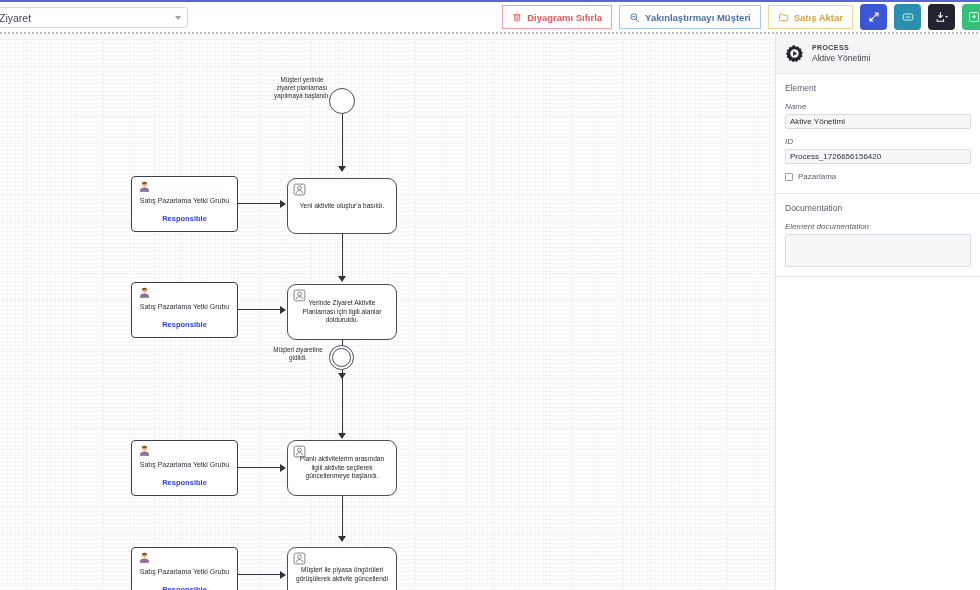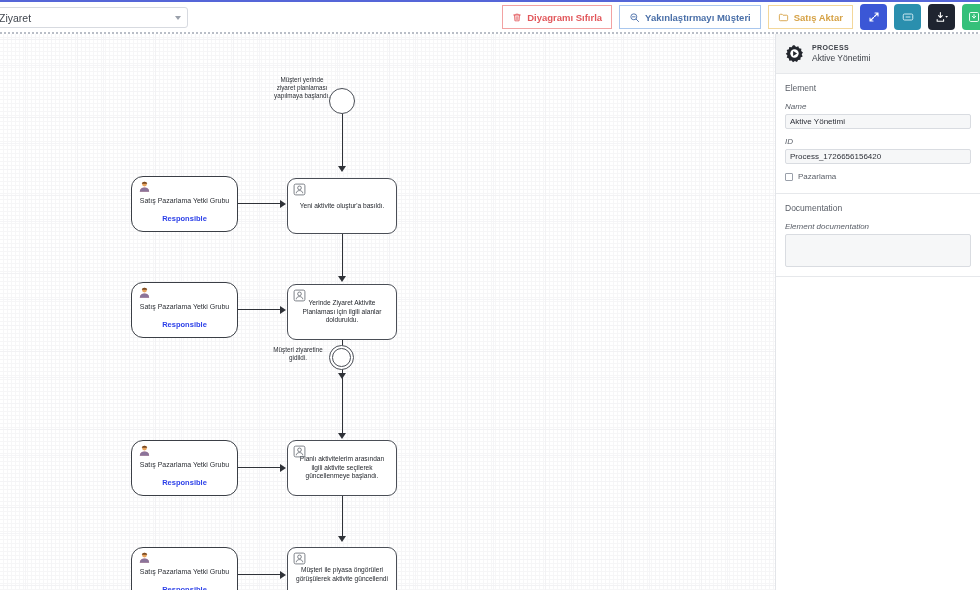--- a/index.html
+++ b/index.html
@@ -98,21 +98,21 @@
     background-size: 26px 26px, 26px 26px;
     background-position: -1px 5px;
     opacity:.85;
   }
 
   
   .lane-box {
     position: absolute;
     width: 107px; height: 56px;
     border: 1.4px solid #3b3f46;
-    border-radius: 12px;
+    border-radius: 4px;
     background: #fff;
     display: flex; flex-direction: column;
     align-items: center;
     padding-top: 3px;
   }
   .lane-ico { position: absolute; left: 5px; top: 3px; width: 15px; height: 14px; }
   .lane-title {
     font-size: 7px; color: #2c2f35;
     margin-top: 17px; text-align: center; line-height: 1.1;
   }

